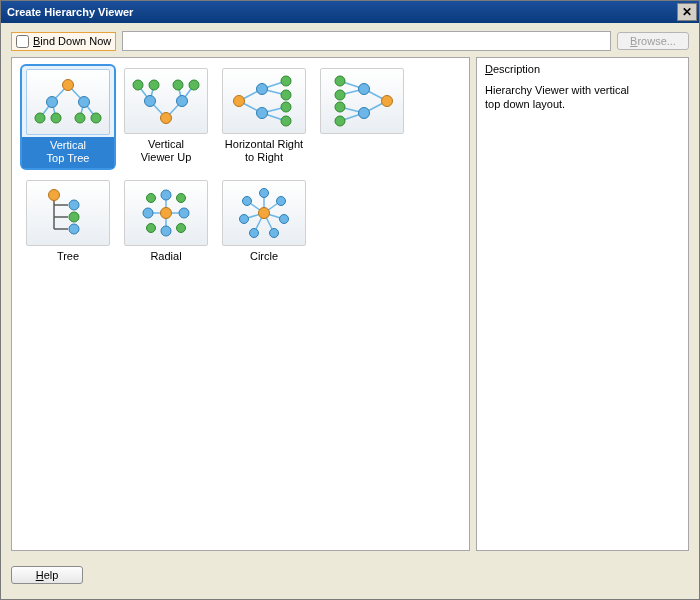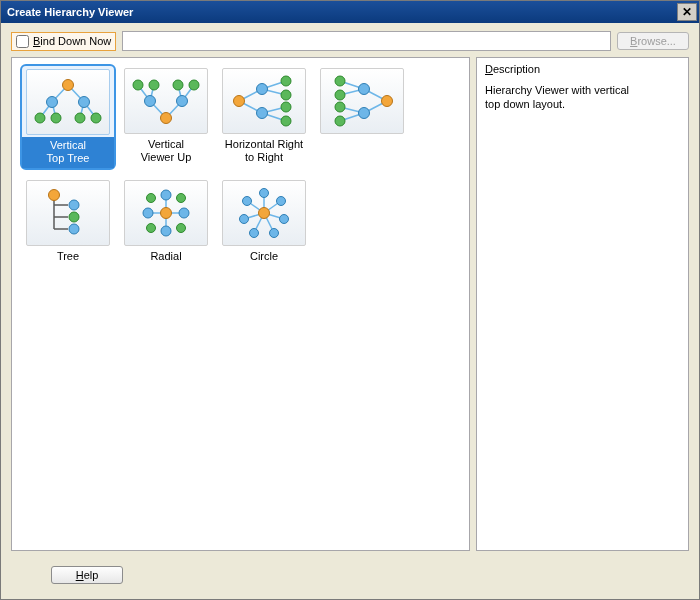--- a/index.html
+++ b/index.html
@@ -138,21 +138,20 @@
   }
   .desc-body {
     padding:4px 8px;
     font-size:11px;
     line-height:14px;
   }
   .button-row {
     height:42px;
     display:flex; align-items:center; justify-content:space-between;
     padding:0 10px 6px 10px;
-    margin-left:40px;
   }
   .button-row .right { display:flex; gap:8px; }
   svg { display:block; }
   .u { text-decoration: underline; }
 </style>
 </head>
 <body>
 
 <div class="dialog">
 

